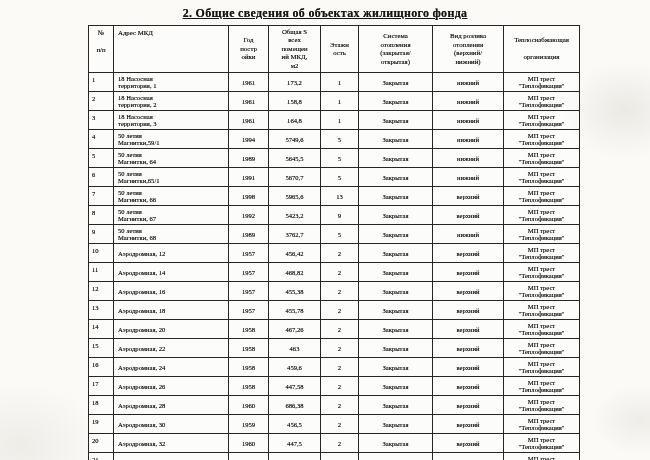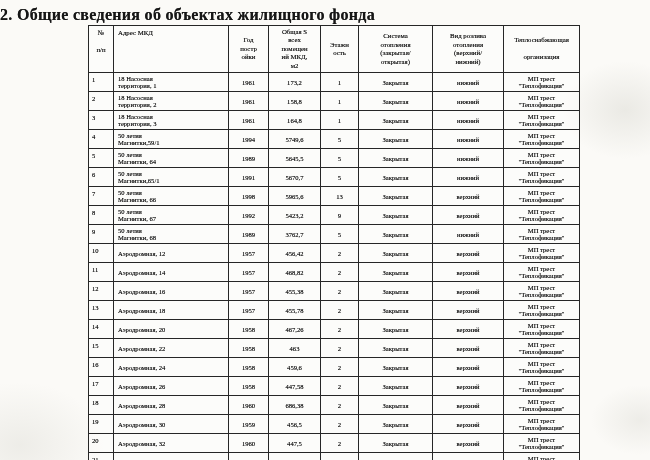--- a/index.html
+++ b/index.html
@@ -10,25 +10,27 @@
     font-family: "Liberation Serif", serif;
     background:
       radial-gradient(ellipse 90px 70px at 625px 110px, rgba(175,175,162,0.22), transparent 70%),
       radial-gradient(ellipse 120px 90px at 20px 445px, rgba(175,175,162,0.18), transparent 70%),
       radial-gradient(ellipse 70px 50px at 640px 420px, rgba(175,175,162,0.18), transparent 70%),
       #fbfaf7;
   }
   .doc-title {
     position: absolute;
     top: 6px; left: 0; width: 100%;
-    font-size: 16px;
+    text-align: center;
+    font-size: 12px;
     font-weight: bold;
     color: #161616;
     letter-spacing: 0.3px;
     text-shadow: 0 0 0.6px rgba(25,25,25,0.75);
+    text-decoration: underline;
   }
   table.housing {
     position: absolute;
     left: 88px; top: 25px;
     border-collapse: collapse;
     table-layout: fixed;
     background: rgba(255,255,255,0.35);
   }
   table.housing th, table.housing td {
     border: 1px solid #262626;

